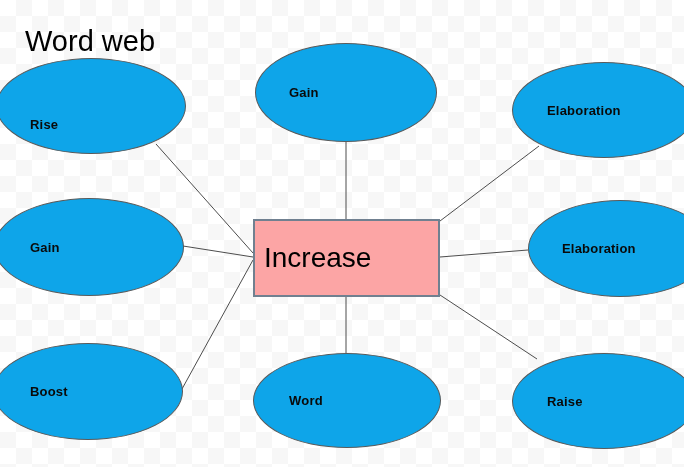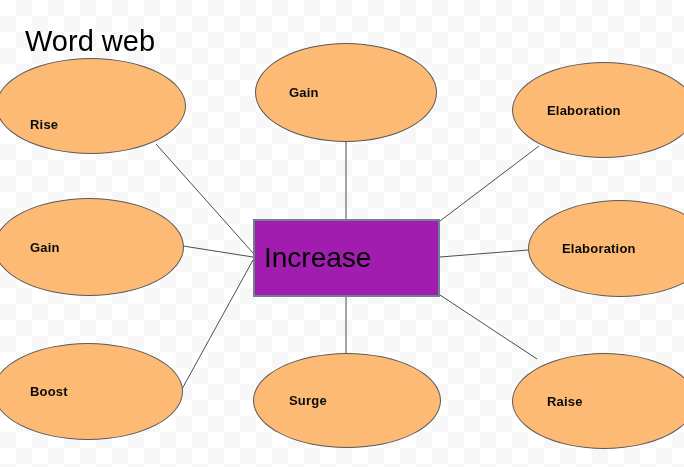--- a/index.html
+++ b/index.html
@@ -35,21 +35,21 @@
 
   svg.connectors {
     position: absolute;
     left: 0;
     top: 0;
     z-index: 1;
   }
 
   .node {
     position: absolute;
-    background: #fdba74;
+    background: #0ea5e9;
     border: 1.5px solid #5a5a5a;
     border-radius: 50%;
     box-sizing: border-box;
     display: flex;
     align-items: center;
     z-index: 2;
   }
   .node .label {
     font-size: 13px;
     font-weight: bold;
@@ -57,21 +57,21 @@
     white-space: nowrap;
     letter-spacing: 0.2px;
   }
 
   .center-node {
     position: absolute;
     left: 253px;
     top: 219px;
     width: 187px;
     height: 78px;
-    background: #a21caf;
+    background: #fca5a5;
     border: 2px solid #708090;
     box-sizing: border-box;
     display: flex;
     align-items: center;
     z-index: 2;
   }
   .center-node .label {
     font-size: 28px;
     color: #000000;
     padding-left: 9px;
@@ -139,21 +139,21 @@
 
 <div class="node elab-mr">
   <span class="label">Elaboration</span>
 </div>
 
 <div class="node boost">
   <span class="label">Boost</span>
 </div>
 
 <div class="node surge">
-  <span class="label">Surge</span>
+  <span class="label">Word</span>
 </div>
 
 <div class="node raise">
   <span class="label">Raise</span>
 </div>
 
 <div class="center-node">
   <span class="label">Increase</span>
 </div>
 

